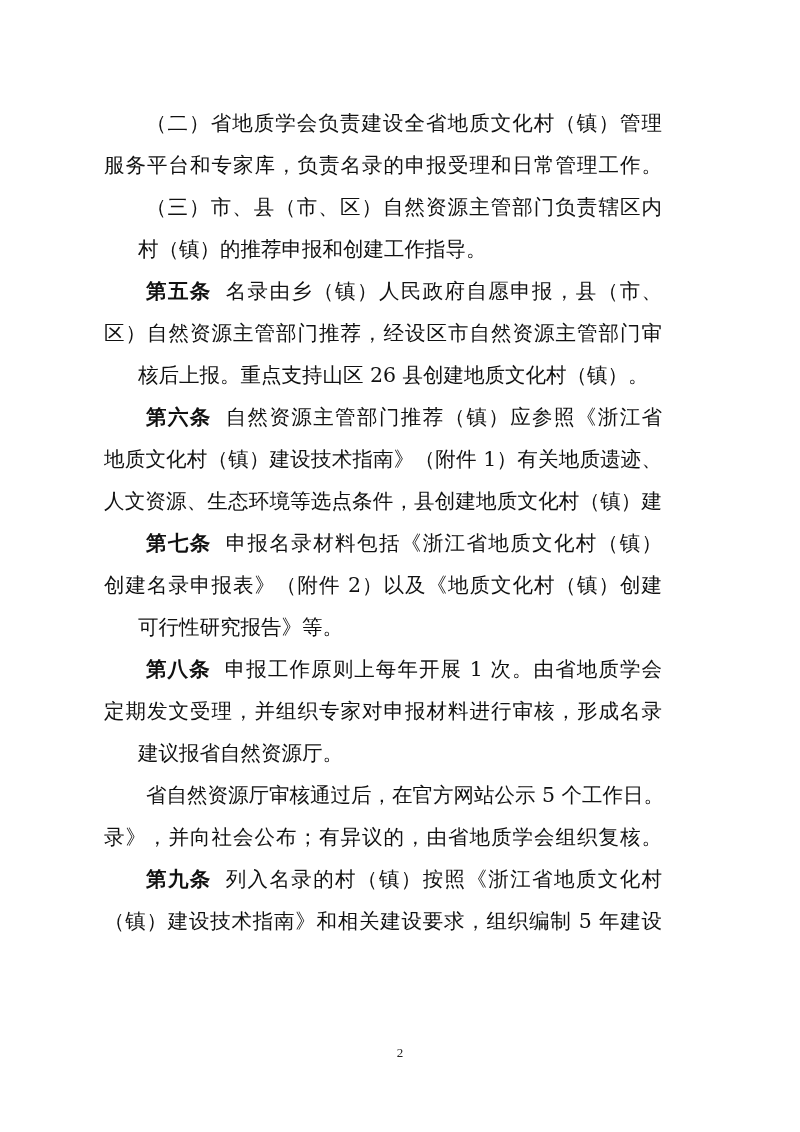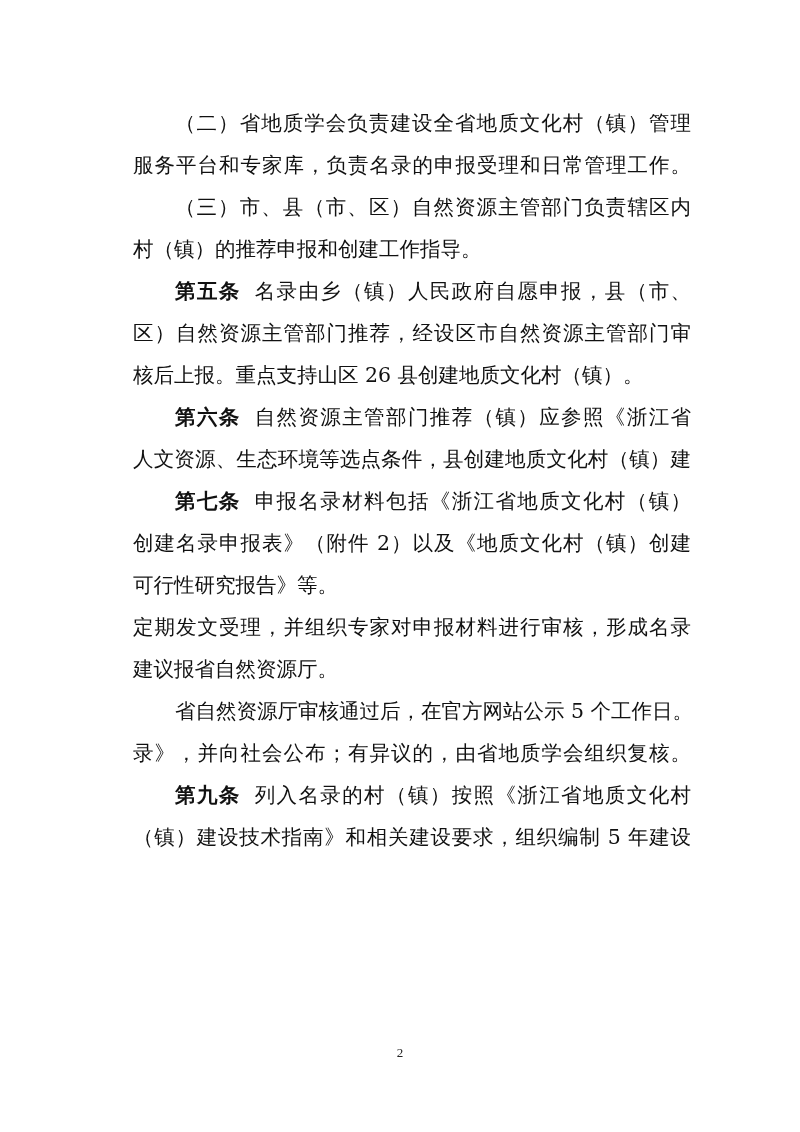--- a/index.html
+++ b/index.html
@@ -10,35 +10,36 @@
   body {
     width: 800px;
     height: 1132px;
     position: relative;
     overflow: hidden;
     font-family: "DejaVu Serif", "Liberation Serif", serif;
     color: #111111;
   }
   .page {
     position: absolute;
-    left: 133px;
+    left: 104px;
     top: 102px;
     width: 558px;
   }
   .line {
     height: 42px;
     line-height: 42px;
     font-size: 20.5px;
     white-space: nowrap;
     text-align: justify;
     text-align-last: justify;
     letter-spacing: 0;
   }
   .line.last {
     text-align-last: left;
+    margin-left: 34px;
   }
   .indent {
     padding-left: 42px;
   }
   .art {
     font-family: Liberation Mono, monospace;
     font-weight: bold;
     margin-right: 14px;
   }
   .page-number {
@@ -72,32 +73,36 @@
       <span class="art">第五条</span><span>名录由乡（镇）人民政府自愿申报，县（市、</span>
     </div>
     <div class="line">区）自然资源主管部门推荐，经设区市自然资源主管部门审</div>
     <div class="line last">核后上报。重点支持山区 26 县创建地质文化村（镇）。</div>
   </div>
 
   <div>
     <div class="line indent">
       <span class="art">第六条</span><span>自然资源主管部门推荐（镇）应参照《浙江省</span>
     </div>
+    <div class="line">地质文化村（镇）建设技术指南》（附件 1）有关地质遗迹、</div>
     <div class="line">人文资源、生态环境等选点条件，县创建地质文化村（镇）建</div>
   </div>
 
   <div>
     <div class="line indent">
       <span class="art">第七条</span><span>申报名录材料包括《浙江省地质文化村（镇）</span>
     </div>
     <div class="line">创建名录申报表》（附件 2）以及《地质文化村（镇）创建</div>
     <div class="line last">可行性研究报告》等。</div>
   </div>
 
   <div>
+    <div class="line indent">
+      <span class="art">第八条</span><span>申报工作原则上每年开展 1 次。由省地质学会</span>
+    </div>
     <div class="line">定期发文受理，并组织专家对申报材料进行审核，形成名录</div>
     <div class="line last">建议报省自然资源厅。</div>
   </div>
 
   <div>
     <div class="line indent">省自然资源厅审核通过后，在官方网站公示 5 个工作日。</div>
     <div class="line">录》，并向社会公布；有异议的，由省地质学会组织复核。</div>
   </div>
 
   <div>

